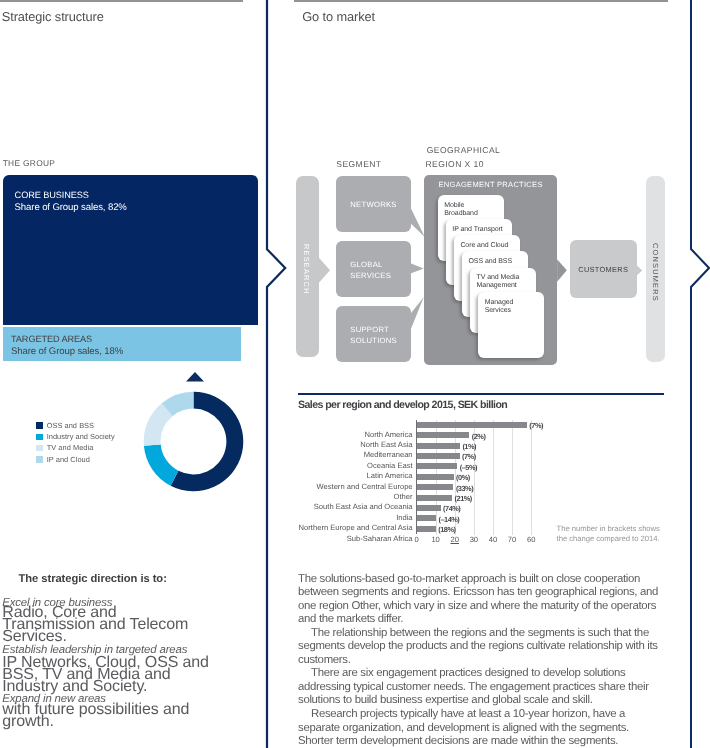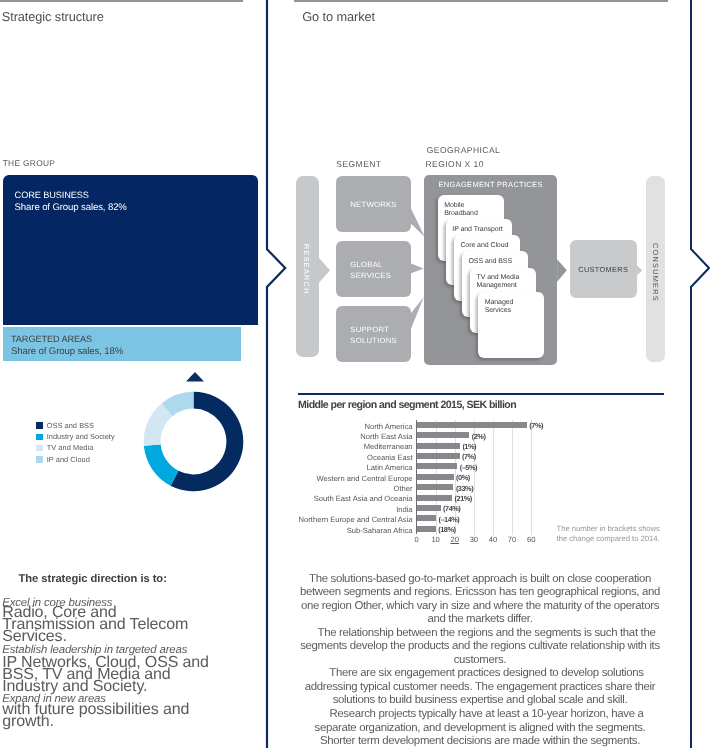--- a/index.html
+++ b/index.html
@@ -38,31 +38,31 @@
   .ep-box{position:absolute;background:#939598;border-radius:5px;}
   .ep-title{position:absolute;font-size:7.5px;letter-spacing:0.3px;color:#fff;}
   .card{position:absolute;background:#fff;border-radius:6px;}
   .card-txt{position:absolute;font-size:7px;letter-spacing:-0.08px;color:#3B3C40;line-height:7.8px;}
   .cust-box{position:absolute;background:#C8CACC;border-radius:6px;}
   .cust-txt{position:absolute;font-size:7.4px;letter-spacing:0.3px;color:#414246;}
 
   
   .rule-navy{position:absolute;height:2px;background:#0B2B62;}
   .ch-title{position:absolute;font-size:10.6px;font-weight:bold;letter-spacing:-0.57px;color:#414246;}
-  .ch-cat{position:absolute;font-size:7.6px;color:#55565A;text-align:right;white-space:nowrap;}
+  .ch-cat{position:absolute;font-size:7.6px;color:#55565A;text-align:right;white-space:nowrap;margin-top:8px;}
   .ch-bar{position:absolute;background:#87888B;}
   .ch-val{position:absolute;font-size:7.4px;font-weight:bold;letter-spacing:-0.5px;color:#47484C;white-space:nowrap;}
   .ch-tick{position:absolute;font-size:7.6px;color:#55565A;text-align:center;}
   .ch-grid{position:absolute;width:1px;background:#DEDFE1;}
   .ch-axis{position:absolute;width:1px;background:#6D6E71;}
   .ch-note{position:absolute;font-size:7.7px;letter-spacing:-0.05px;color:#96979A;line-height:10.2px;}
 
   
   .body-copy{position:absolute;font-size:11.4px;letter-spacing:-0.32px;color:#5A5B5E;line-height:13.55px;}
-  .body-copy p{margin:0;text-indent:13px;text-align:center;}
+  .body-copy p{margin:0;text-indent:13px;}
   .body-copy p:first-child{text-indent:0;}
 </style>
 </head>
 <body>
 
 <div class="page">
 
   <div class="rule-gray" style="left:0px;width:243px;"></div>
   <div class="rule-gray" style="left:294px;width:374px;"></div>
 
@@ -175,21 +175,21 @@
        display:flex;align-items:center;justify-content:center;">CUSTOMERS</div>
   <svg class="abs" style="left:632px;top:259px;width:13px;height:23px;" viewBox="0 0 13 23">
     <path d="M1.7,3.3 L10.2,11.5 L1.7,19.3 Z" fill="#C8CACC"></path>
   </svg>
 
   <div class="bar-v" style="left:646px;top:176px;width:19px;height:186px;background:#E0E1E3;"></div>
   <div class="v-txt" style="left:646.3px;top:178.5px;width:19px;height:186px;
        display:flex;align-items:center;justify-content:center;color:#58595B;">CONSUMERS</div>
 
   <div class="rule-navy" style="left:298px;top:392.8px;width:366px;"></div>
-  <div class="ch-title" style="left:298px;top:399px;">Middle per region and segment 2015, SEK billion</div>
+  <div class="ch-title" style="left:298px;top:399px;">Sales per region and develop 2015, SEK billion</div>
   <div id="chart-body">
       <div class="ch-tick" style="left:404.5px;top:535.2px;width:24px;">0</div>
       <div class="ch-grid" style="left:435.62px;top:419.6px;height:115.6px;"></div>
       <div class="ch-tick" style="left:423.62px;top:535.2px;width:24px;">10</div>
       <div class="ch-grid" style="left:454.74px;top:419.6px;height:115.6px;"></div>
       <div class="ch-tick" style="left:442.74px;top:535.2px;width:24px;text-decoration:underline;">20</div>
       <div class="ch-grid" style="left:473.86px;top:419.6px;height:115.6px;"></div>
       <div class="ch-tick" style="left:461.86px;top:535.2px;width:24px;">30</div>
       <div class="ch-grid" style="left:492.98px;top:419.6px;height:115.6px;"></div>
       <div class="ch-tick" style="left:480.98px;top:535.2px;width:24px;">40</div>

